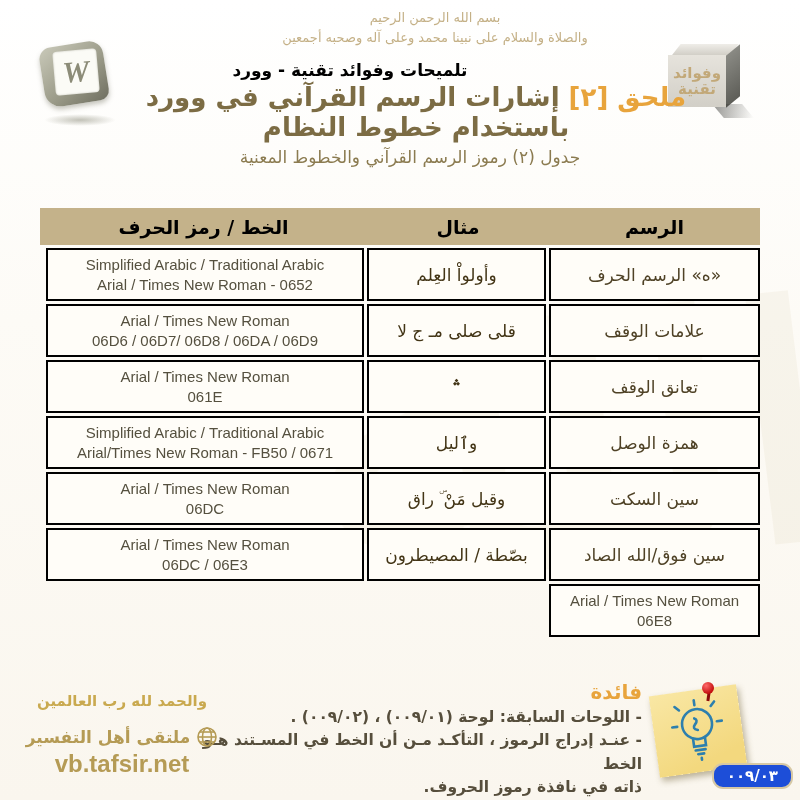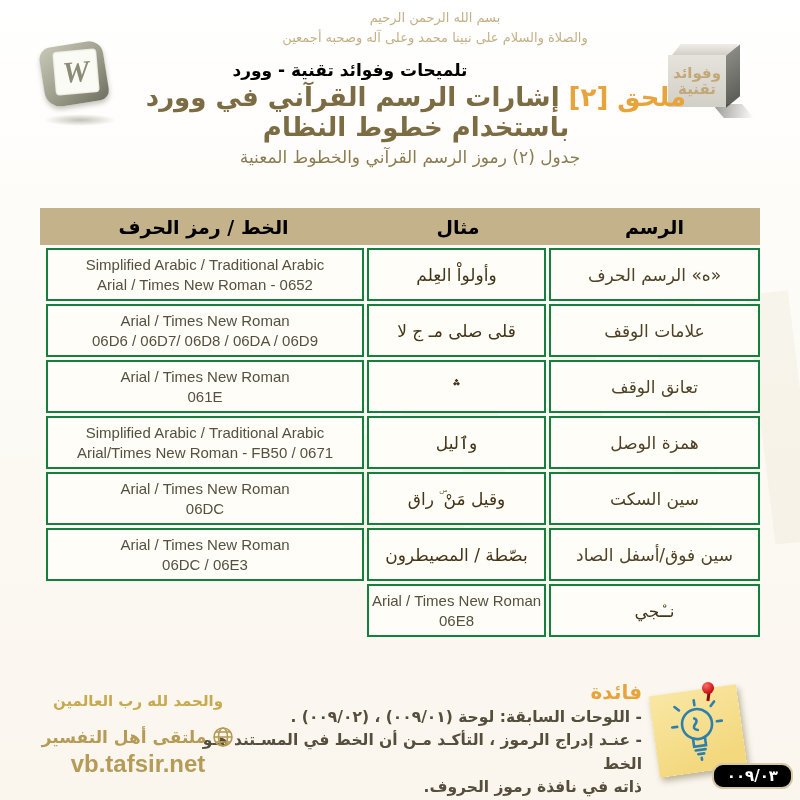--- a/index.html
+++ b/index.html
@@ -103,21 +103,21 @@
   .h-example { width:182px; }
   .h-font { width:327px; }
   .qtable-body {
     margin-top:3px;
     display:grid;
     grid-template-columns:211px 179px 318px;
     gap:3px;
     grid-auto-rows:53px;
   }
   .cell {
-    border:2px solid #15803d;
+    border:2px solid #000000;
     background:#fffdf8;
     display:flex; flex-direction:column; align-items:center; justify-content:center;
     text-align:center;
   }
   .cell.name { font-size:17px; color:#4f4226; }
   .cell.example { font-size:17px; color:#433516; }
   .cell.font {
     font-family:"Liberation Sans", sans-serif;
     direction:ltr; font-size:15px; color:#55503f; line-height:1.3;
   }
@@ -142,33 +142,33 @@
     background:radial-gradient(circle at 35% 30%, #ff6a6a, #c40f0f 70%);
     border-radius:50%;
     z-index:3;
   }
   .sticky .pin-stem {
     position:absolute; left:57px; top:10px; width:3px; height:9px;
     background:#8e0b0b; z-index:2; transform:rotate(8deg);
   }
   
   .footer-left {
-    position:absolute; left:22px; top:692px; width:200px; text-align:center;margin-left:16px;
+    position:absolute; left:22px; top:692px; width:200px; text-align:center;
   }
   .hamd { color:#c9a94f; font-weight:bold; font-size:15px; }
   .logo-row { margin-top:16px; display:flex; align-items:center; justify-content:center; gap:6px; }
   .logo-text { color:#b59b55; font-weight:bold; font-size:17px; }
   .site {
     margin-top:2px; font-family:"Liberation Sans", sans-serif;
     font-weight:bold; font-size:24px; color:#b59b55; direction:ltr;
   }
   
   .page-badge {
     position:absolute; right:7px; top:763px;
-    background:#000000; border:2px solid #d6c8a5; border-radius:11px;
+    background:#1d4ed8; border:2px solid #d6c8a5; border-radius:11px;
     padding:2px 13px;
     color:#ffffff; font-weight:bold; font-size:15px; letter-spacing:1px;
   }
 </style>
 </head>
 <body>
 
 <div class="watermark">ﷲ</div>
 
 <div class="bismillah">
@@ -236,28 +236,27 @@
         <div>Arial/Times New Roman - FB50 / 0671</div>
     </div>
 
     <div class="cell name">سين السكت</div>
     <div class="cell example">وقيل مَنْ ۜ راق</div>
     <div class="cell font">
       <div>Arial / Times New Roman</div>
         <div>06DC</div>
     </div>
 
-    <div class="cell name">سين فوق/أسفل الصاد</div>
+    <div class="cell name">سين فوق/الله الصاد</div>
     <div class="cell example">بصّطة / المصيطرون</div>
     <div class="cell font">
       <div>Arial / Times New Roman</div>
         <div>06DC / 06E3</div>
     </div>
 
-    <div class="cell example">نـۨجي</div>
     <div class="cell font">
       <div>Arial / Times New Roman</div>
         <div>06E8</div>
     </div>
 
   </div>
 </div>
 
 <div class="sticky">
   <div class="paper">

